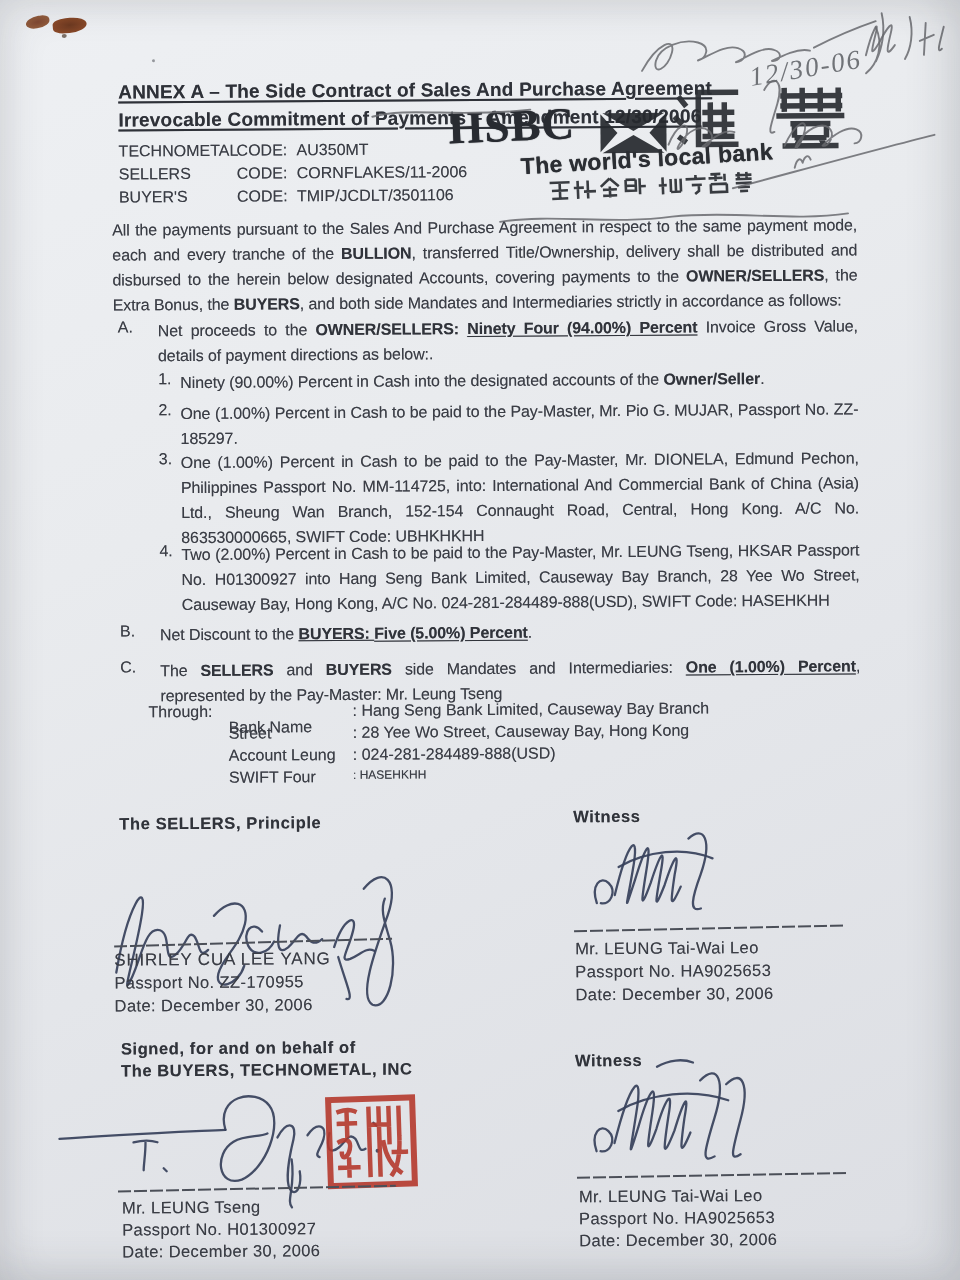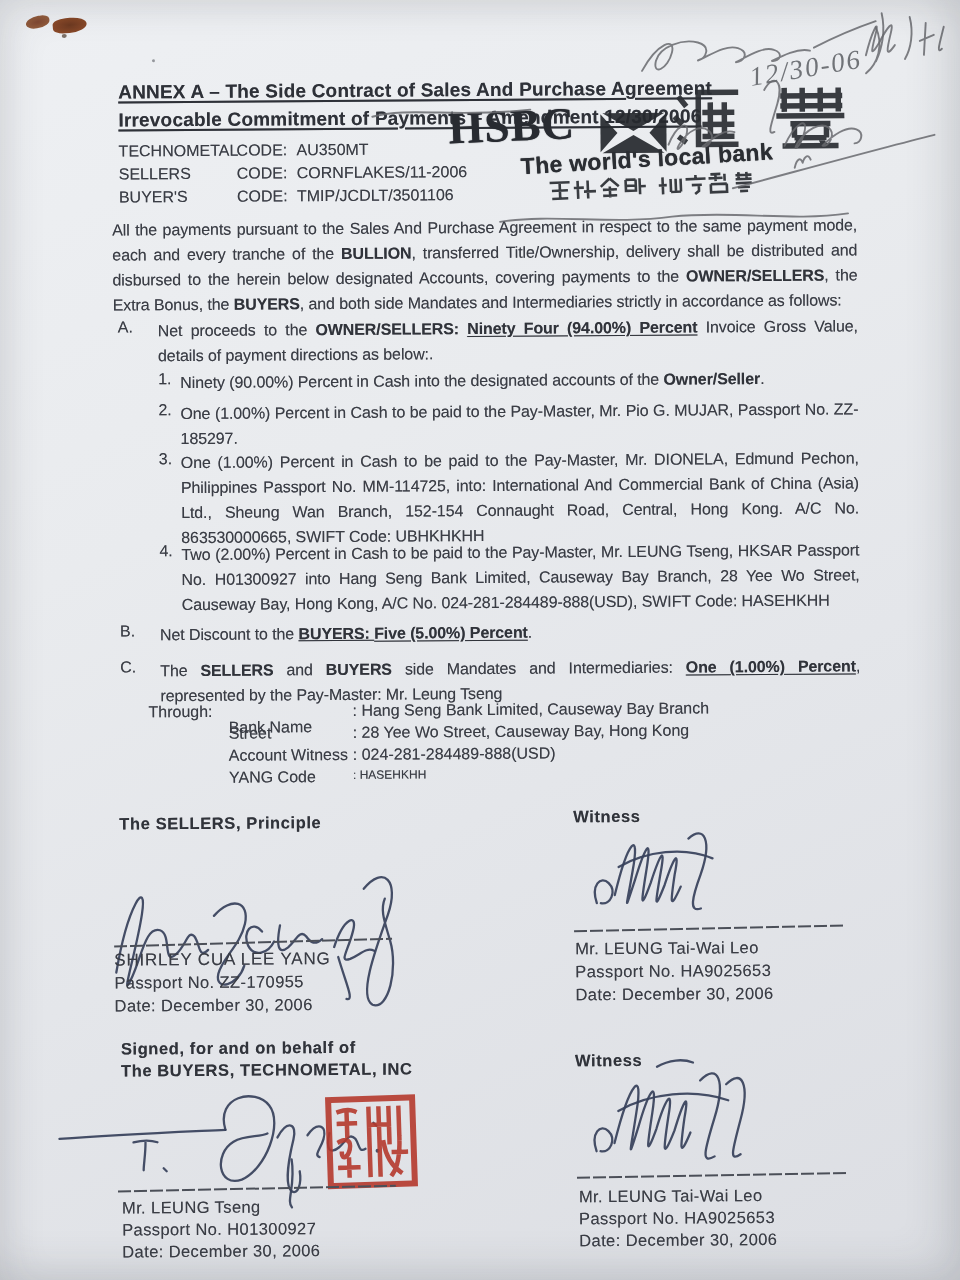--- a/index.html
+++ b/index.html
@@ -129,23 +129,23 @@
   <div class="t" style="left:120px;top:620px;font-size:16px;">B.</div>
   <div class="t wrap p" style="left:160px;top:620px;width:700px;"><span>Net Discount to the </span><span style="font-weight: bold; color: rgb(48, 51, 58); text-decoration: underline;">BUYERS: </span><span style="font-weight: bold; color: rgb(48, 51, 58); text-decoration: underline; text-underline-offset: 2px;">Five (5.00%) Percent</span><span>.</span></div>
 
   <div class="t" style="left:120px;top:656px;font-size:16px;">C.</div>
   <div class="t wrap p" style="left:160px;top:656px;width:700px;"><span>The </span><span style="font-weight: bold; color: rgb(48, 51, 58);">SELLERS</span><span> and </span><span style="font-weight: bold; color: rgb(48, 51, 58);">BUYERS</span><span> side Mandates and Intermediaries: </span><span style="font-weight: bold; color: rgb(48, 51, 58); text-decoration: underline; text-underline-offset: 2px;">One (1.00%) Percent</span><span>, represented by the Pay-Master: Mr. Leung Tseng</span></div>
   <div class="t" style="left:148px;top:701px;font-size:16px;">Through:</div>
   <div class="t" style="left:228px;top:717px;font-size:16px;">Bank Name</div>
   <div class="t" style="left:352px;top:701px;font-size:16px;">: Hang Seng Bank Limited, Causeway Bay Branch</div>
   <div class="t" style="left:228px;top:723px;font-size:16px;">Street</div>
   <div class="t" style="left:352px;top:723px;font-size:16px;">: 28 Yee Wo Street, Causeway Bay, Hong Kong</div>
-  <div class="t" style="left:228px;top:745px;font-size:16px;">Account Witness</div>
+  <div class="t" style="left:228px;top:745px;font-size:16px;">Account Leung</div>
   <div class="t" style="left:352px;top:745px;font-size:16px;">: 024-281-284489-888(USD)</div>
-  <div class="t" style="left:228px;top:767px;font-size:16px;">YANG Code</div>
+  <div class="t" style="left:228px;top:767px;font-size:16px;">SWIFT Four</div>
   <div class="t" style="left:352px;top:767px;font-size:12px;">: HASEHKHH</div>
 
   <div class="t b" style="left:118px;top:812px;font-size:16.5px;letter-spacing:.6px;">The SELLERS, Principle</div>
   <svg style="left:100px;top:858px;" width="300" height="150" viewBox="0 0 300 150">
     <path class="pen" d="M14,112 C26,44 46,16 40,54 C34,92 16,146 30,116 C40,94 44,66 58,70 C70,74 60,106 74,94 C84,85 86,70 92,76 C98,83 96,100 106,90"></path>
     <path class="pen" d="M112,56 C130,36 148,42 143,64 C138,86 120,98 116,114 C112,132 136,126 142,106"></path>
     <path class="pen" d="M160,72 C150,60 140,72 146,86 C152,98 166,94 172,82 M178,66 C174,86 176,96 186,88 C194,81 198,70 204,77 C209,84 213,86 220,80"></path>
     <path class="pen" d="M232,88 C242,58 256,54 251,72 C246,92 236,104 248,100 C258,96 264,88 272,92"></path>
     <path class="pen" d="M262,30 C282,6 298,22 286,56 C272,94 256,138 270,146 C286,152 296,110 288,82 C283,64 278,52 283,40"></path>
     <path class="pen" d="M236,98 C244,126 252,142 244,140"></path>

